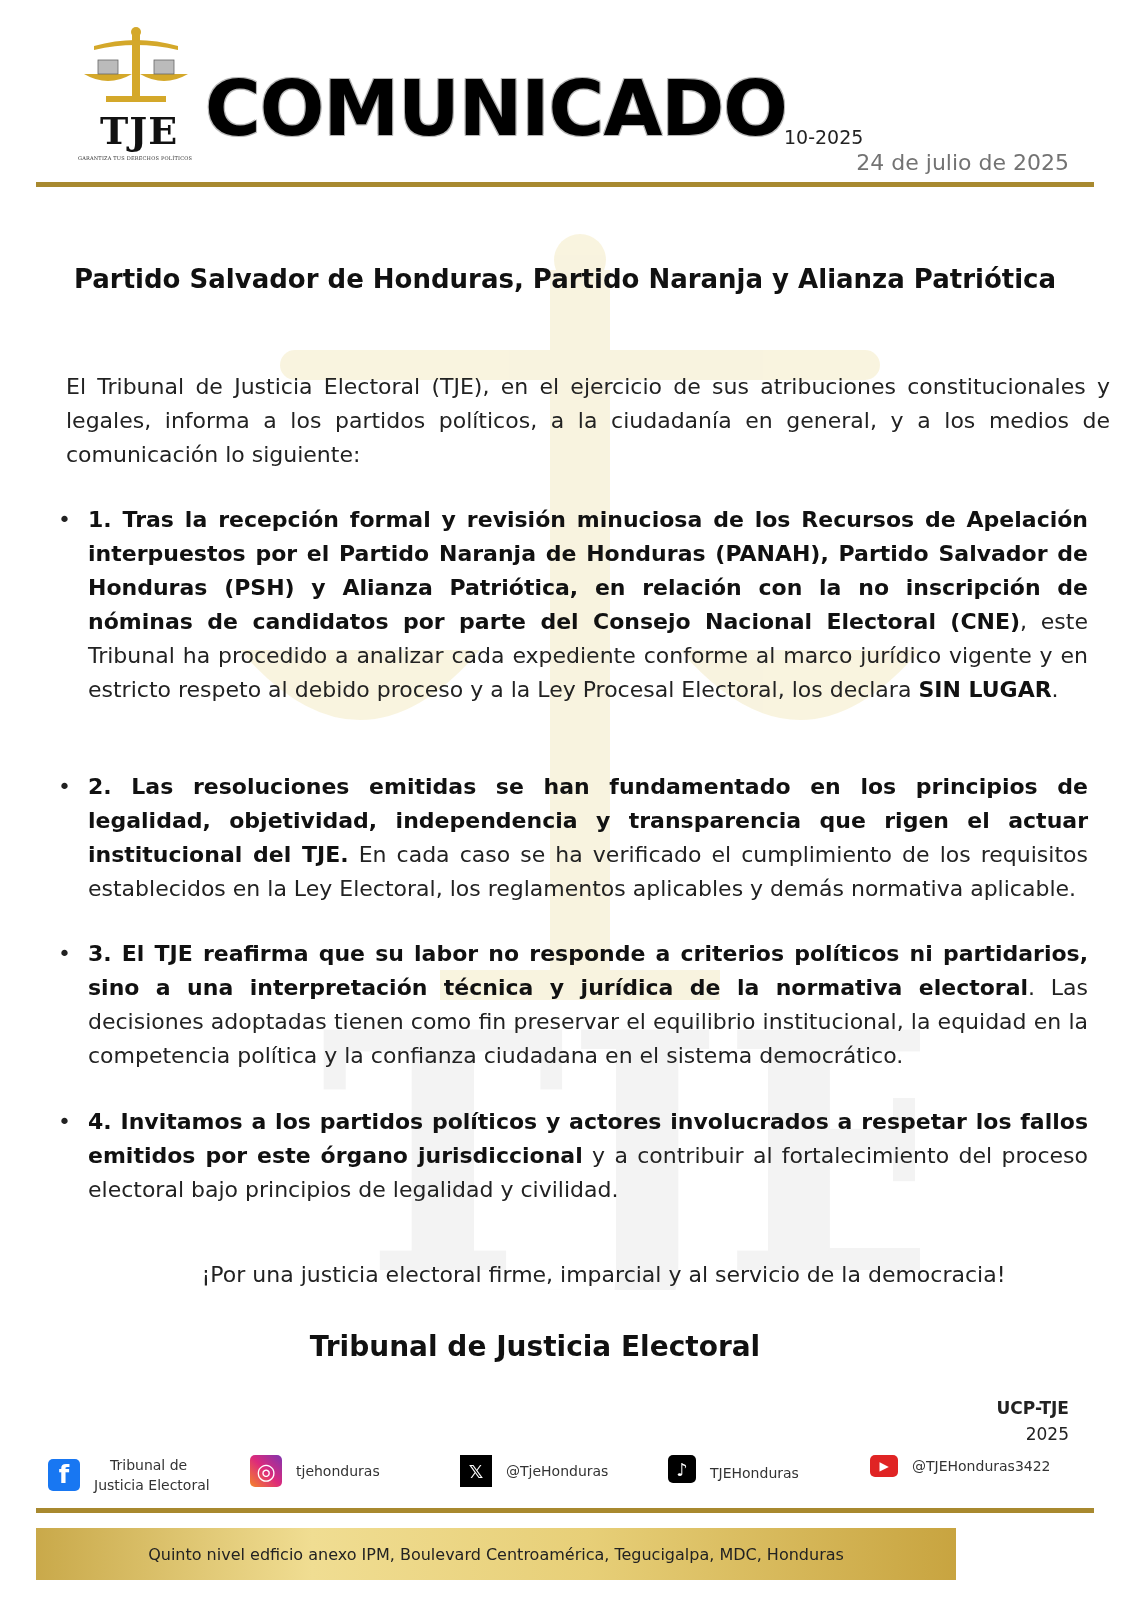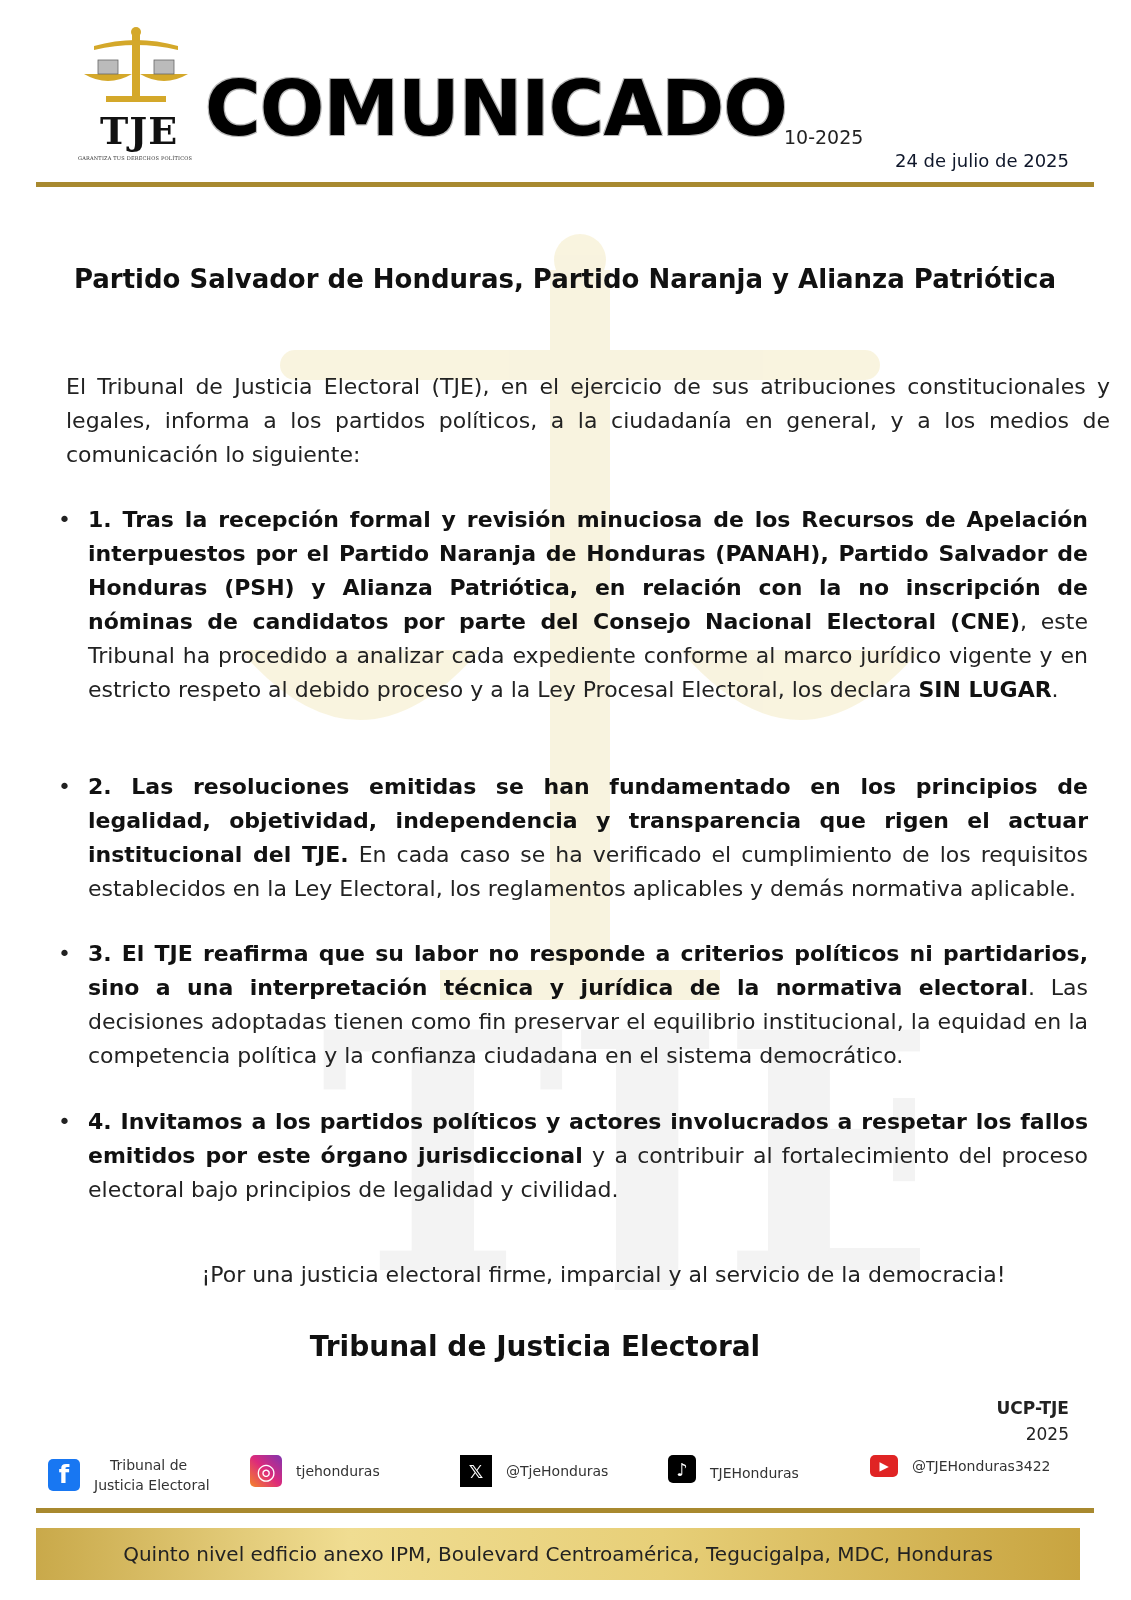--- a/index.html
+++ b/index.html
@@ -5,37 +5,37 @@
   html, body { margin: 0; padding: 0; background: #ffffff; }
   body { width: 1131px; height: 1600px; position: relative; overflow: hidden;
          font-family: "DejaVu Sans", sans-serif; color: #222; }
   .watermark { position: absolute; left: 240px; top: 230px; width: 680px; height: 1060px; pointer-events: none; }
   .logo { position: absolute; left: 76px; top: 24px; width: 120px; height: 140px; }
   .logo-text { position: absolute; left: 100px; top: 108px; font-family: "DejaVu Serif", serif; font-weight: bold; font-size: 38px; color: #111; letter-spacing: 1px; }
   .logo-tag { position: absolute; left: 78px; top: 155px; font-family: "DejaVu Serif", serif; font-size: 5px; color: #333; letter-spacing: 0.2px; white-space: nowrap; }
   .title { position: absolute; left: 205px; top: 64px; font-family: "DejaVu Sans", sans-serif; font-weight: bold; font-size: 76px; color: #000; letter-spacing: -1px;
            text-shadow: 0 0 2px #aaa, 1px 1px 0 #bbb, -1px -1px 0 #bbb, 1px -1px 0 #bbb, -1px 1px 0 #bbb; }
   .num { position: absolute; left: 784px; top: 126px; font-size: 19px; color: #222; text-align: center; }
-  .date { position: absolute; right: 62px; top: 150px; font-size: 18px; color: #0f172a; }
+  .date { position: absolute; right: 62px; top: 150px; font-size: 22px; color: #737373; }
   .rule-top { position: absolute; left: 36px; top: 182px; width: 1058px; height: 5px; background: #a8892f; }
   .headline { position: absolute; left: 40px; top: 258px; width: 1050px; text-align: center; font-weight: bold; font-size: 26px; line-height: 42px; color: #111; }
   .intro { position: absolute; left: 46px; top: 370px; width: 1044px; text-align: justify; font-size: 22px; line-height: 34px; color: #222; margin-left: 20px; }
   .list { position: absolute; left: 88px; width: 1000px; text-align: justify; font-size: 22px; line-height: 34px; color: #222; }
   .list b { color: #111; }
   .bullet { position: absolute; left: -30px; top: 0; font-size: 22px; }
   .closing { position: absolute; left: 0; width: 1131px; top: 1262px; text-align: center; font-size: 22px; color: #222; padding-left: 38px; }
   .signature { position: absolute; left: 0; width: 1070px; top: 1330px; text-align: center; font-weight: bold; font-size: 28px; color: #111; }
   .ucp { position: absolute; right: 62px; top: 1395px; text-align: right; font-size: 17px; line-height: 26px; }
   .ucp b { display: block; }
   .social { position: absolute; top: 1455px; display: flex; align-items: center; font-size: 14px; color: #333; }
   .social .ico { width: 32px; height: 32px; border-radius: 5px; display: flex; align-items: center; justify-content: center; color: #fff; font-weight: bold; margin-right: 14px; flex: none; }
   .rule-bottom { position: absolute; left: 36px; top: 1508px; width: 1058px; height: 5px; background: #a8892f; }
-  .address-bar { position: absolute; left: 36px; top: 1528px; width: 1044px; height: 52px;
+  .address-bar { position: absolute; left: 36px; top: 1528px; width: 920px; height: 52px;
                  background: linear-gradient(90deg, #c9a94a 0%, #f0dd92 30%, #e7cf78 60%, #c8a440 100%);
-                 display: flex; align-items: center; justify-content: center; font-size: 20px; color: #222; }
+                 display: flex; align-items: center; justify-content: center; font-size: 16px; color: #222; }
 </style>
 </head>
 <body>
 
 <svg class="watermark" viewBox="0 0 680 1060">
   <g fill="#f6efd2" opacity="0.7">
     <circle cx="340" cy="30" r="26"></circle>
     <rect x="310" y="40" width="60" height="700"></rect>
     <rect x="40" y="120" width="600" height="30" rx="15"></rect>
     <path d="M0 420 Q120 560 240 420 Z"></path>

